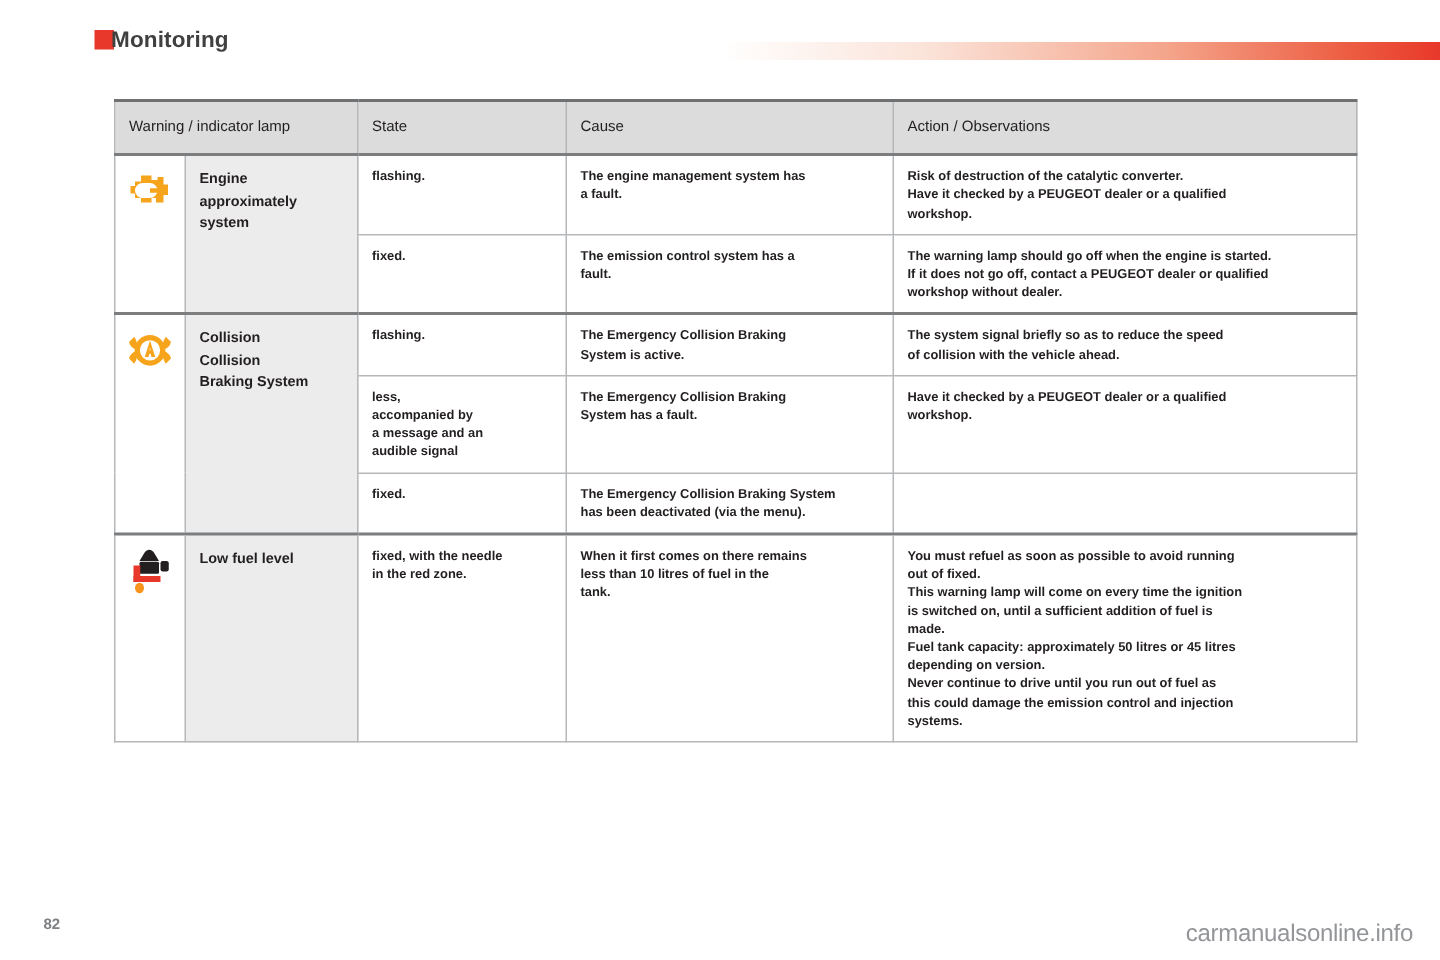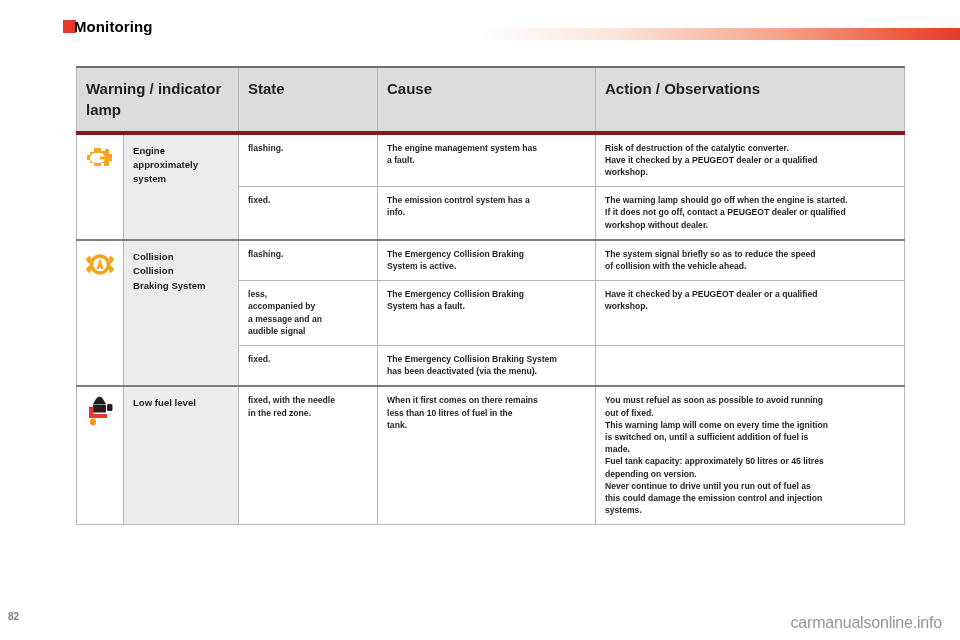--- a/index.html
+++ b/index.html
@@ -31,21 +31,21 @@
     width: 13px;
     height: 13px;
     background: #e8382b;
   }
   .header-title {
     position: absolute;
     left: 74px;
     top: 18px;
     font-size: 15px;
     font-weight: bold;
-    color: #000000;
+    color: #404040;
     letter-spacing: 0.1px;
     white-space: nowrap;
   }
   .header-rule {
     position: absolute;
     left: 480px;
     top: 28px;
     width: 480px;
     height: 12px;
     background: linear-gradient(to right, #ffffff 0%, #fbe4da 28%, #f4a58b 62%, #ec5b40 88%, #e8382b 100%);
@@ -65,26 +65,26 @@
     vertical-align: top;
     padding: 7px 8px 8px 9px;
     font-size: 8.6px;
     line-height: 1.42;
     color: #231f20;
     text-align: left;
     font-weight: bold;
   }
   .warning-table thead th {
     background: #dcdcdc;
-    font-size: 15px;
-    font-weight: bold;
+    font-size: 10px;
+    font-weight: normal;
     padding: 10px 9px 10px 9px;
     color: #231f20;
     border-top: 2px solid #6f7173;
-    border-bottom: 4px solid #7f1d1d;
+    border-bottom: 1px solid #7f1d1d;
   }
   .col-lampicon { width: 47px; }
   .col-lampname { width: 115px; }
   .col-state    { width: 139px; }
   .col-cause    { width: 218px; }
   .col-action   { width: 309px; }
 
   td.lamp-icon-cell {
     background: #ffffff;
     padding: 9px 0 0 0;
@@ -125,21 +125,21 @@
   
   .icon-fuel {
     position: absolute;
     left: 4px; top: 0px;
     width: 27px; height: 30px;
   }
 
   
   .page-number {
     position: absolute;
-    left: 8px;
+    left: 29px;
     bottom: 18px;
     font-size: 10px;
     font-weight: bold;
     color: #7e8083;
   }
   .watermark {
     position: absolute;
     right: 18px;
     bottom: 8px;
     font-size: 16px;
@@ -213,21 +213,21 @@
     </tr>
     <tr>
       <td>
         <div class="cell-lines">
           <div>fixed.</div>
         </div>
       </td>
       <td>
         <div class="cell-lines">
           <div>The emission control system has a</div>
-          <div>info.</div>
+          <div>fault.</div>
         </div>
       </td>
       <td>
         <div class="cell-lines">
           <div>The warning lamp should go off when the engine is started.</div>
           <div>If it does not go off, contact a PEUGEOT dealer or qualified</div>
           <div>workshop without dealer.</div>
         </div>
       </td>
     </tr>

